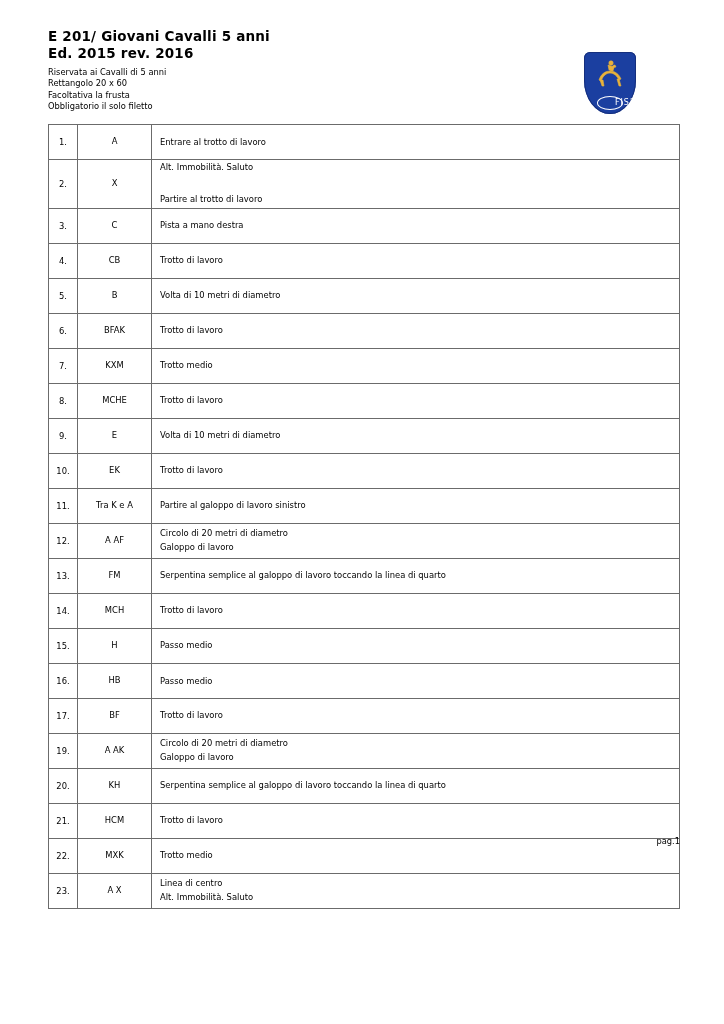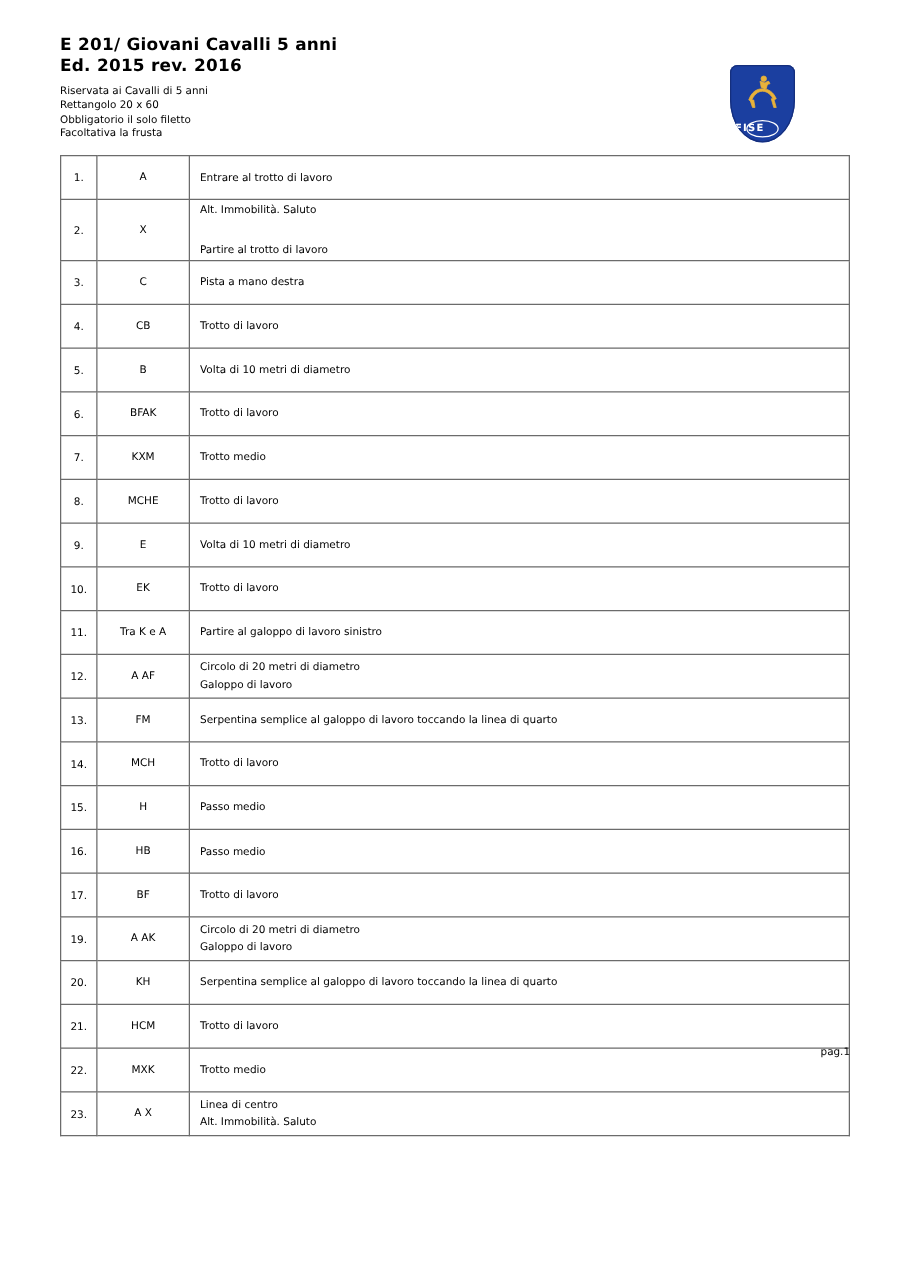--- a/index.html
+++ b/index.html
@@ -62,26 +62,26 @@
     position: absolute;
     top: 6px;
     left: 50%;
     transform: translateX(-50%);
     width: 34px;
     height: 30px;
   }
   .shield .fise-text {
     position: absolute;
     bottom: 7px;
-    left: 4px;
+    left: 16px;
     right: 0;
-    text-align: left;
+    text-align: right;
     color: #ffffff;
     font-size: 8px;
-    font-weight: bold;
+    font-weight: normal;
     letter-spacing: 1px;
   }
   .shield .ring {
     position: absolute;
     bottom: 4px;
     left: 50%;
     transform: translateX(-50%);
     width: 26px;
     height: 14px;
     border: 1.2px solid #ffffff;
@@ -140,22 +140,22 @@
 
 <div class="page">
 
   <div class="header">
     <div class="title-block">
       <div class="title1">E 201/ Giovani Cavalli 5 anni</div>
       <div class="title2">Ed. 2015 rev. 2016</div>
       <div class="subtitles">
         <div class="subtitle">Riservata ai Cavalli di 5 anni</div>
         <div class="subtitle">Rettangolo 20 x 60</div>
+        <div class="subtitle">Facoltativa la frusta</div>
         <div class="subtitle">Obbligatorio il solo filetto</div>
-        <div class="subtitle">Facoltativa la frusta</div>
       </div>
     </div>
 
     <div class="logo">
       <div class="shield">
         <svg class="rider" viewBox="0 0 34 30">
           <g fill="#e8b23a" stroke="#e8b23a" stroke-width="0.6">
             <path d="M6 22 C8 16 12 13 17 13 C22 13 26 16 28 21 L26 22 C24 18 21 15 17 15 C13 15 10 18 8 23 Z"></path>
             <path d="M17 12 C18 9 20 7 22 7 L23 9 C21 9 19 11 19 13 Z"></path>
             <circle cx="18" cy="5" r="2.2"></circle>

